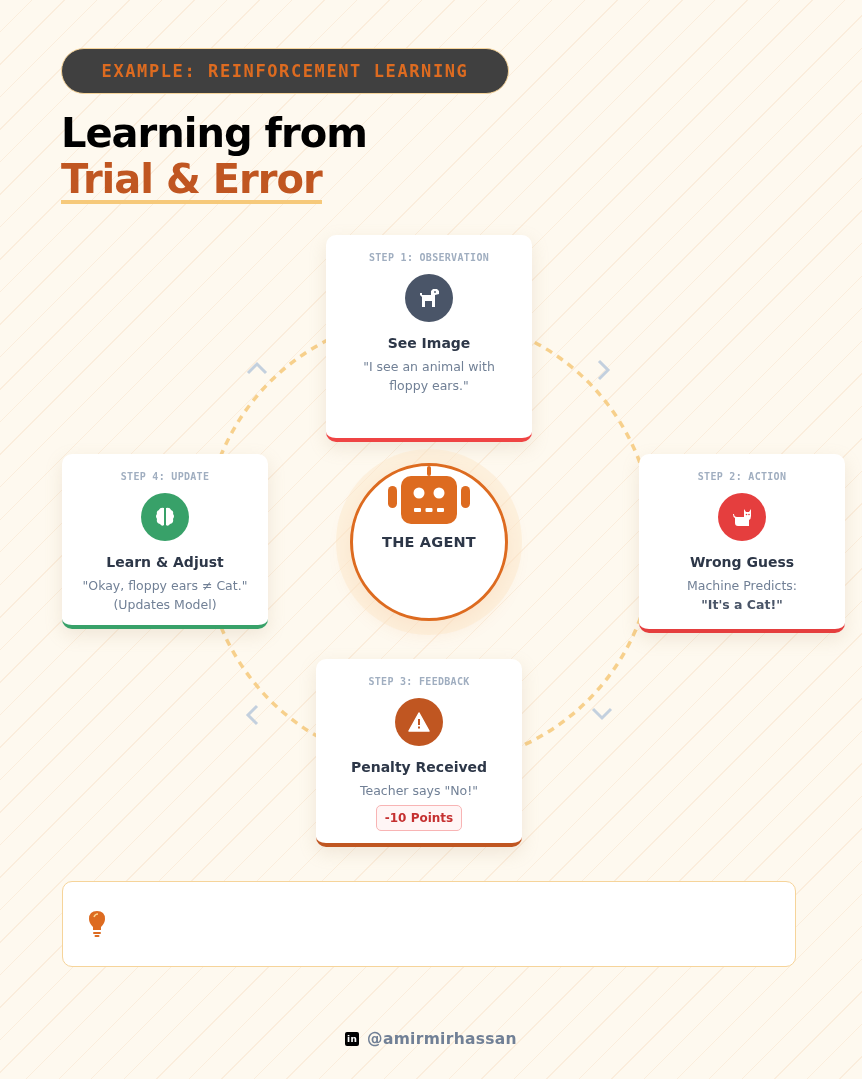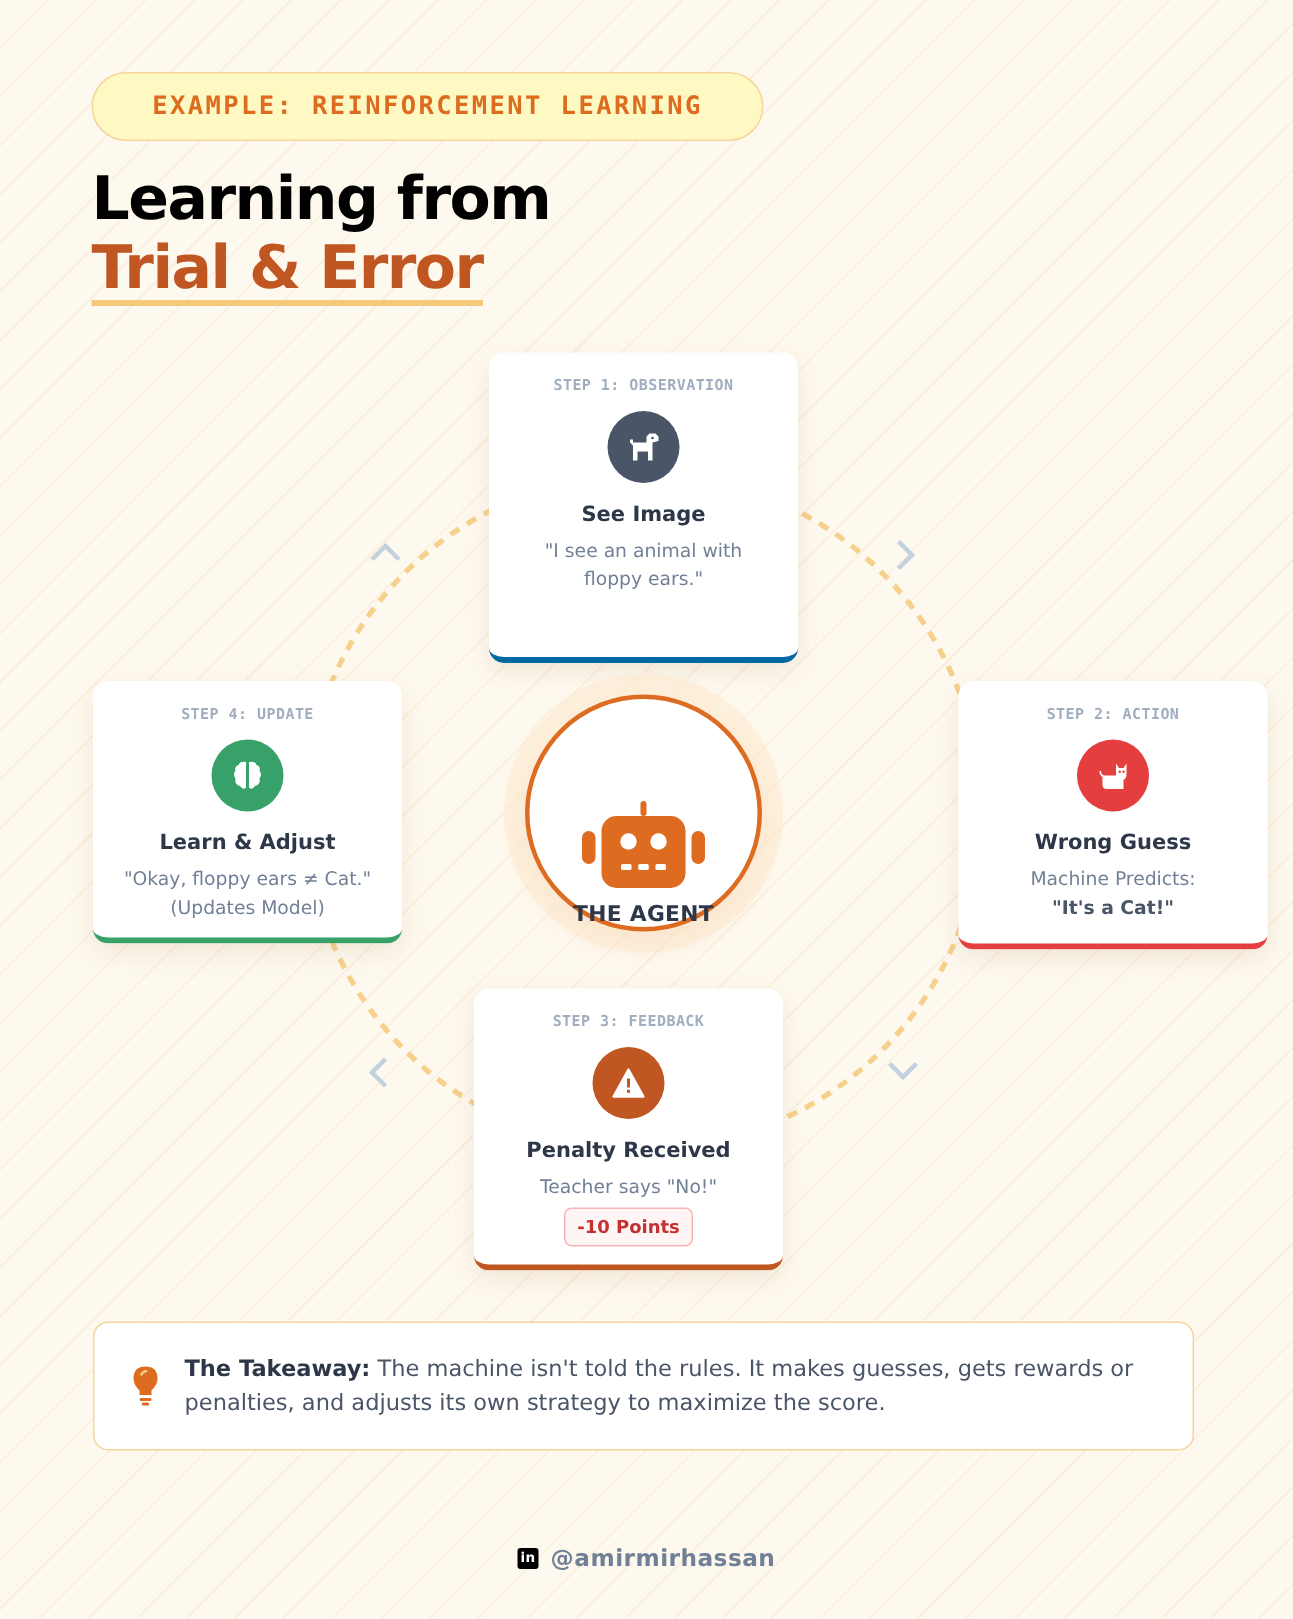--- a/index.html
+++ b/index.html
@@ -9,21 +9,21 @@
     font-family: "DejaVu Sans", sans-serif;
     background-color: #fef9ef;
     background-image:
       repeating-linear-gradient(135deg, transparent 0px, transparent 22px, rgba(245, 215, 185, 0.35) 22px, rgba(245, 215, 185, 0.35) 23px);
     color: #2d3748;
   }
   .badge {
     position: absolute; left: 61px; top: 48px;
     width: 448px; height: 46px;
     border-radius: 23px;
-    background: #fef9c3;
+    background: #404040;
     border: 1px solid #f6d49a;
     display: flex; align-items: center; justify-content: center;
     font-family: "DejaVu Sans Mono", monospace;
     font-weight: bold; font-size: 17px; letter-spacing: 1.6px;
     color: #dd6b20;
   }
   .title {
     position: absolute; left: 61px; top: 110px;
     font-family: "DejaVu Sans", sans-serif;
     font-weight: bold; font-size: 40px; line-height: 46px;
@@ -70,21 +70,21 @@
     border: 1px solid #f8b4b4; background: #fff5f5;
     color: #c53030; font-weight: bold; font-size: 12px;
     padding: 5px 8px; border-radius: 5px;
   }
   .agent {
     position: absolute; left: 350px; top: 463px;
     width: 158px; height: 158px; border-radius: 50%;
     background: #ffffff;
     border: 3px solid #dd6b20;
     box-shadow: 0 0 0 14px rgba(253, 230, 200, 0.45), 0 8px 22px rgba(221,107,32,0.15);
-    display: flex; flex-direction: column; align-items: center; justify-content: flex-end;
+    display: flex; flex-direction: column; align-items: center; justify-content: flex-start;
   }
   .agent .label {
     margin-top: 6px; font-weight: bold; font-size: 14.5px; color: #2d3748; letter-spacing: 0.2px;
   }
   .chev { position: absolute; }
   .takeaway {
     position: absolute; left: 62px; top: 881px;
     width: 734px; height: 86px;
     background: #ffffff;
     border: 1.5px solid #f6d49a;
@@ -133,21 +133,21 @@
 <svg class="chev" style="left:596px;top:358px" width="16" height="24">
   <polyline points="3,3 12,12 3,21" fill="none" stroke="#c3d0de" stroke-width="3"></polyline>
 </svg>
 <svg class="chev" style="left:590px;top:706px" width="24" height="16">
   <polyline points="3,3 12,12 21,3" fill="none" stroke="#c3d0de" stroke-width="3"></polyline>
 </svg>
 <svg class="chev" style="left:244px;top:703px" width="16" height="24">
   <polyline points="13,3 4,12 13,21" fill="none" stroke="#c3d0de" stroke-width="3"></polyline>
 </svg>
 
-<div class="card" style="left:326px;top:235px;height:207px;border-bottom:4px solid #0369a1;">
+<div class="card" style="left:326px;top:235px;height:207px;border-bottom:4px solid #ef4444;">
   <div class="step">STEP 1: OBSERVATION</div>
   <div class="ic" style="background:#4a5568">
     <svg width="24" height="22" viewBox="0 0 24 22">
       <path d="M3 8 L3 6 L5 6 L5 8 L14 8 L14 4 L16 2 L20 2 L22 4 L22 7 L18 8 L18 20 L15 20 L15 14 L8 14 L8 20 L5 20 L5 10 Z" fill="#fff"></path>
       <circle cx="18" cy="5" r="0.9" fill="#4a5568"></circle>
     </svg>
   </div>
   <div class="name">See Image</div>
   <div class="desc" style="padding:0 28px">"I see an animal with floppy ears."</div>
 </div>
@@ -212,21 +212,18 @@
   <div class="label">THE AGENT</div>
 </div>
 
 <div class="takeaway">
   <svg width="20" height="28" viewBox="0 0 20 28">
     <path d="M10 1 Q2 1 2 9 Q2 13 6 17 L6 20 L14 20 L14 17 Q18 13 18 9 Q18 1 10 1 Z" fill="#dd6b20"></path>
     <rect x="6" y="22" width="8" height="2" rx="1" fill="#dd6b20"></rect>
     <rect x="7.5" y="25" width="5" height="2" rx="1" fill="#dd6b20"></rect>
     <path d="M7 7 Q8 4 11 4" stroke="#fbd38d" stroke-width="1.5" fill="none"></path>
   </svg>
-  <div class="txt">
-    <b>The Takeaway:</b><span> The machine isn't told the rules. It makes guesses, gets rewards or penalties, and adjusts its own strategy to maximize the score.</span>
-  </div>
 </div>
 
 <div class="footer">
   <span class="li">in</span>
   <span>@amirmirhassan</span>
 </div>
 
 </body></html>

